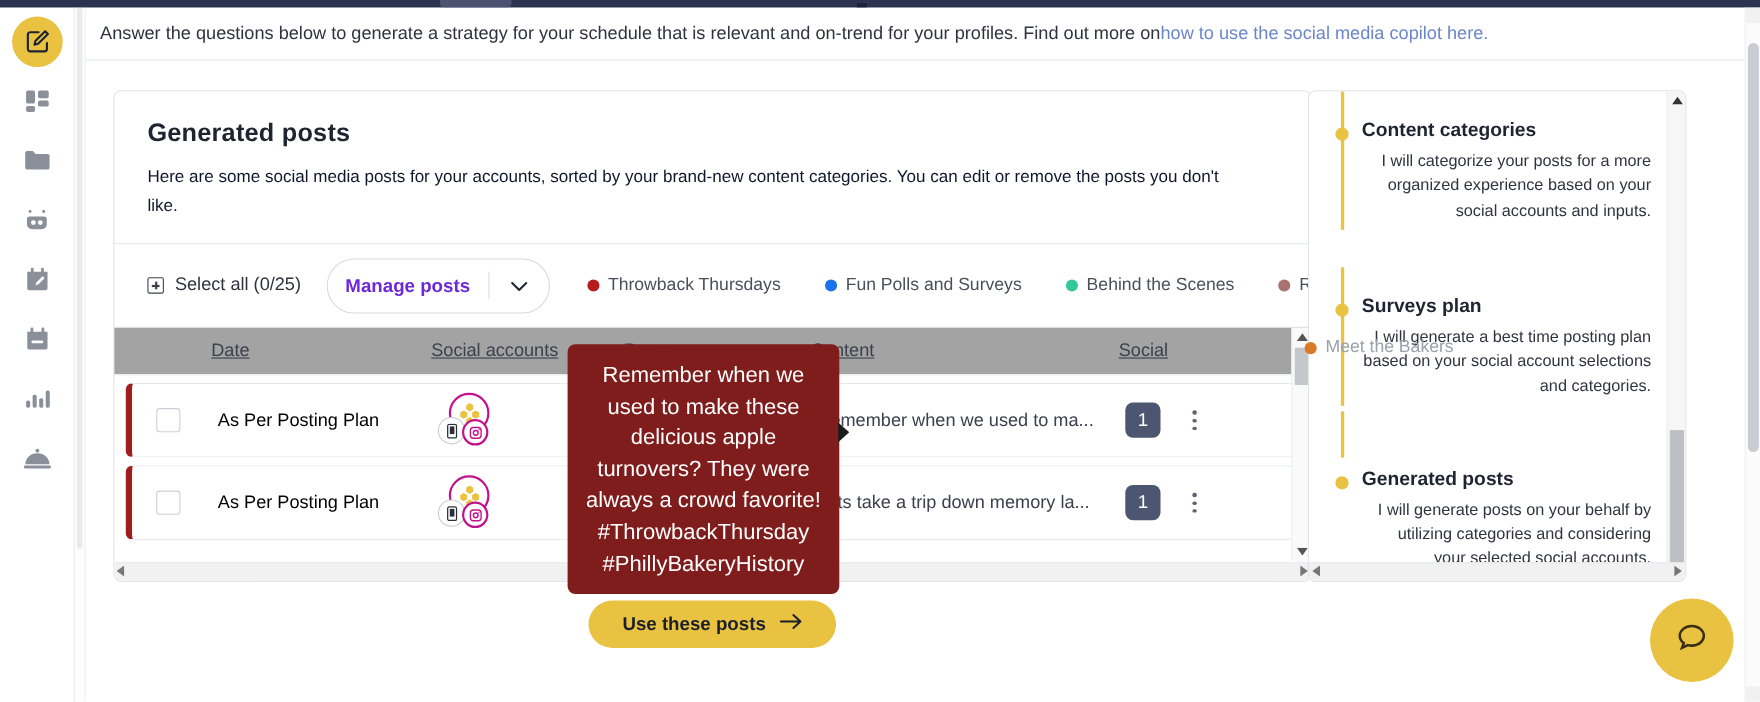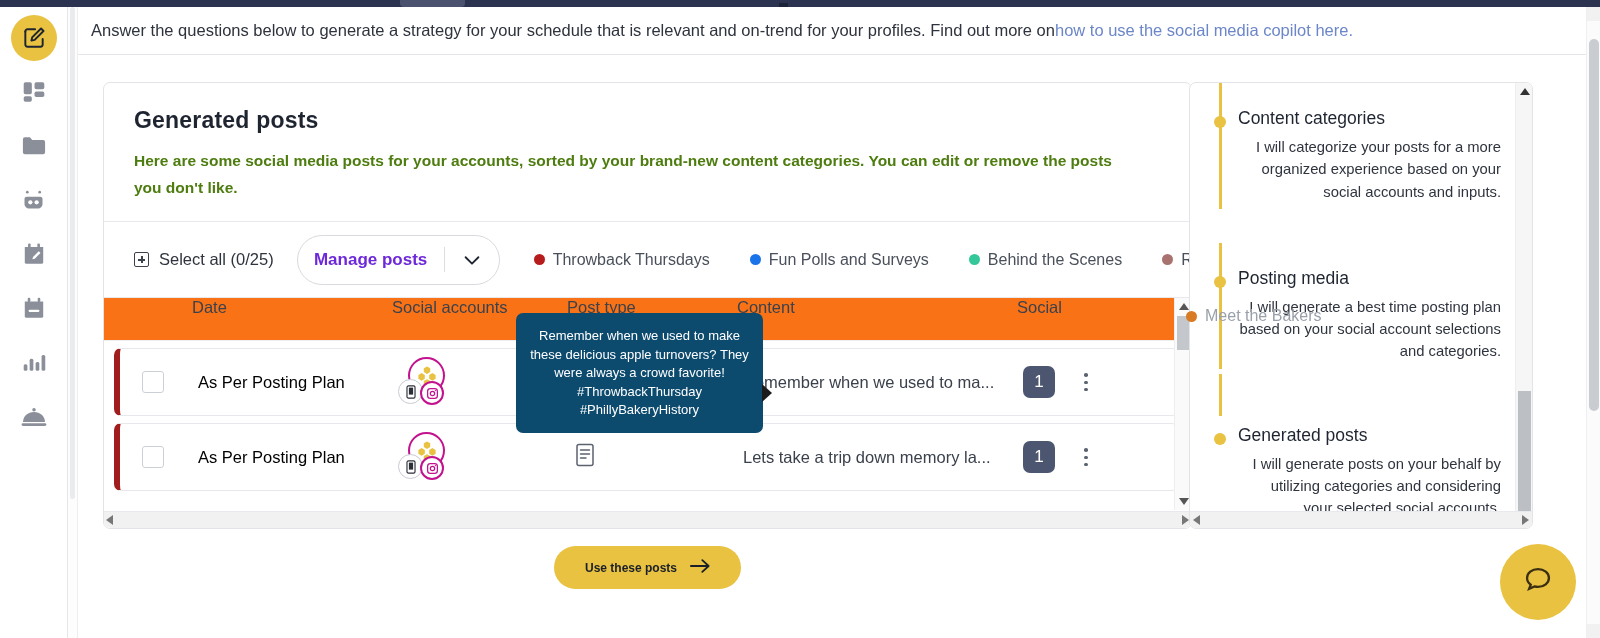--- a/index.html
+++ b/index.html
@@ -71,21 +71,21 @@
   
   .posts-card {
     position: absolute; top: 27px; left: 25px;
     width: 1089px; height: 447px;
     background: #ffffff; border: 1px solid #e2e4e8; border-radius: 7px;
   }
   .posts-head { padding: 24px 30px 20px 30px; border-bottom: 1px solid #e7e9ec; }
   .posts-title { font-size: 23px; font-weight: bold; color: #1e2430; letter-spacing: .2px; }
   .posts-sub {
     margin-top: 14px; font-size: 15.5px; line-height: 1.72;
-    color: #4d7c0f; max-width: 1000px; font-weight: bold;
+    color: #0f172a; max-width: 1000px;
   }
 
   
   .posts-toolbar {
     height: 76px; display: flex; align-items: center;
     padding: 0 22px 0 30px; border-bottom: 1px solid #e7e9ec;
     overflow: hidden; position: relative;
   }
   .select-all { display: flex; align-items: center; gap: 10px; cursor: pointer; white-space: nowrap; }
   .select-all .sq {
@@ -108,23 +108,23 @@
   .manage-btn .div { width: 1px; height: 25px; background: #dcdee2; }
   .manage-btn .caret { width: 54px; display: flex; align-items: center; justify-content: center; }
 
   .legend { display: flex; align-items: center; gap: 40px; margin-left: 34px; white-space: nowrap; }
   .legend-item { display: flex; align-items: center; gap: 8px; font-size: 16px; color: #4a505b; cursor: pointer; }
   .legend-dot { width: 11px; height: 11px; border-radius: 50%; flex: none; }
 
   
   .table-wrap { position: relative; height: 212px; }
   .thead {
-    display: flex; height: 43px;
-    background: #f97316; border-bottom: 1px solid #eceef1;
-    font-size: 16.5px; color: #3b414c; padding-left: 10px;
+    display: flex; align-items: center; height: 43px;
+    background: #a3a3a3; border-bottom: 1px solid #eceef1;
+    font-size: 16.5px; color: #3b414c; padding-left: 10px; text-decoration: underline;
   }
   .col-check   { width: 78px; flex: none; }
   .col-date    { width: 200px; flex: none; }
   .col-social  { width: 175px; flex: none; }
   .col-type    { width: 170px; flex: none; }
   .col-content { width: 280px; flex: none; }
   .col-notes   { width: 120px; flex: none; }
 
   .trow {
     position: relative; display: flex; align-items: center;
@@ -194,21 +194,21 @@
   }
   .steps-inner { position: absolute; inset: 0 17px 17px 0; overflow: hidden; padding: 0 0 0 24px; }
   .step { position: relative; padding-left: 24px; }
   .step .spine {
     position: absolute; left: 4.5px; top: -22px; bottom: -6px; width: 3px; background: #e8c240;
   }
   .step .dot {
     position: absolute; left: 0; top: 11px; width: 12px; height: 12px;
     border-radius: 50%; background: #e8c240;
   }
-  .step-title { font-size: 17.5px; font-weight: normal; color: #1e2430; line-height: 1.5; }
+  .step-title { font-size: 17.5px; font-weight: bold; color: #1e2430; line-height: 1.5; }
   .step-desc { margin-top: 5px; font-size: 14.8px; line-height: 1.5; color: #2f343e; padding-right: 14px; text-align: right; }
 
   
   .bleed-chip {
     position: absolute; left: 1108px; top: 252px;
     display: flex; align-items: center; gap: 8px;
     font-size: 16px; color: #9aa0aa; white-space: nowrap; z-index: 3;
   }
   .bleed-chip .legend-dot { width: 11px; height: 11px; border-radius: 50%; }
 
@@ -221,35 +221,35 @@
   }
   .steps-hscroll {
     position: absolute; left: 0; right: 0; bottom: 0; height: 17px;
     background: #f1f1f2; border-top: 1px solid #e7e9ec;
     display: flex; align-items: center; justify-content: space-between; padding: 0 3px;
   }
 
   
   .tooltip {
     position: absolute; left: 516px; top: 313px; width: 247px;
-    background: #0c4a6e; color: #ffffff; border-radius: 7px;
-    padding: 14px 12px 13px 12px; font-size: 13px; line-height: 1.43;
+    background: #7f1d1d; color: #ffffff; border-radius: 7px;
+    padding: 14px 12px 13px 12px; font-size: 20px; line-height: 1.43;
     text-align: center; z-index: 50; white-space: pre-line;
   }
   .tooltip:after {
     content: ""; position: absolute; right: -9px; top: 71px;
     border-top: 9px solid transparent; border-bottom: 9px solid transparent;
     border-left: 10px solid #1c1c1c;
   }
 
   
   .cta-wrap { position: absolute; top: 491px; left: 25px; width: 1089px; display: flex; justify-content: center; }
   .cta {
     height: 43px; padding: 0 31px; border: none; border-radius: 22px;
-    background: #e8c240; color: #1a1f29; font-size: 12px; font-weight: bold;
+    background: #e8c240; color: #1a1f29; font-size: 17px; font-weight: bold;
     font-family: "Liberation Sans", sans-serif;
     display: flex; align-items: center; gap: 13px; cursor: pointer;
   }
 
   
   .fab {
     position: absolute; right: 24px; bottom: 18px; width: 76px; height: 76px;
     border-radius: 50%; background: #e8c240; display: flex;
     align-items: center; justify-content: center; cursor: pointer; z-index: 60;
   }
@@ -548,21 +548,21 @@
           <div class="step" style="margin-top:22px;">
             <span class="spine"></span>
             <span class="dot"></span>
             <div class="step-title">Content categories</div>
             <div class="step-desc">I will categorize your posts for a more organized experience based on your social accounts and inputs.</div>
           </div>
 
           <div class="step" style="margin-top:62px;">
             <span class="spine"></span>
             <span class="dot"></span>
-            <div class="step-title">Posting media</div>
+            <div class="step-title">Surveys plan</div>
             <div class="step-desc">I will generate a best time posting plan based on your social account selections and categories.</div>
           </div>
 
           <div class="step" style="margin-top:59px;">
             <span class="spine" style="top:-48px;bottom:auto;height:42px;"></span>
             <span class="dot"></span>
             <div class="step-title">Generated posts</div>
             <div class="step-desc">I will generate posts on your behalf by utilizing categories and considering your selected social accounts.</div>
           </div>
         </div>

